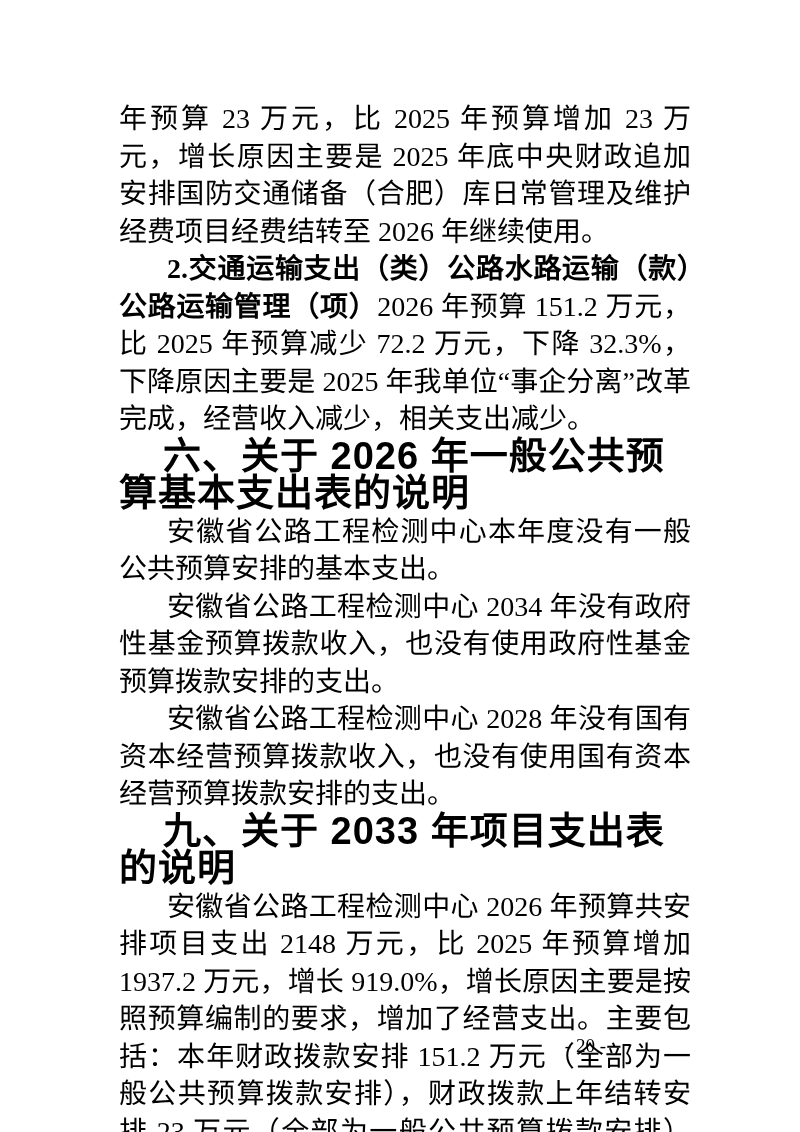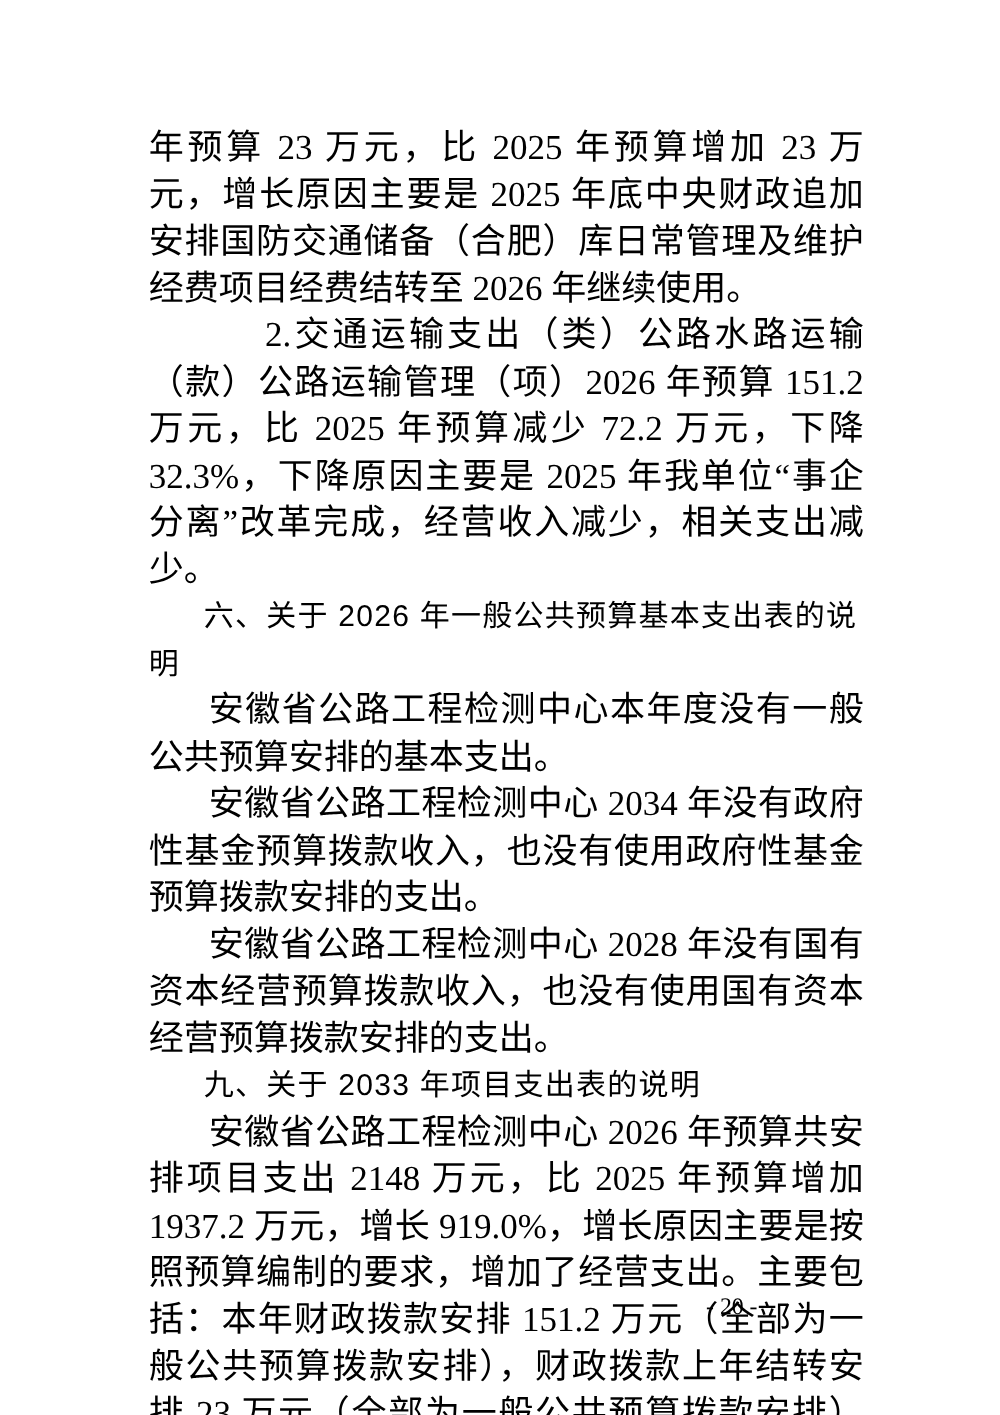--- a/index.html
+++ b/index.html
@@ -32,27 +32,26 @@
     margin: 0;
     padding: 0;
   }
   p.body {
     text-indent: 48px;
   }
   p.carryover {
     text-indent: 0;
   }
   .bold-lead {
-    font-weight: normal;
-    margin-left: 45px;
+    font-weight: bold;
   }
   h2.heading {
     font-family: "Liberation Sans", "DejaVu Sans", sans-serif;
-    font-weight: normal;
-    font-size: 24px;
+    font-weight: bold;
+    font-size: 38px;
     line-height: 37.5px;
     text-indent: 44px;
     text-align: left;
     letter-spacing: 1px;
   }
   .page-footer {
     position: absolute;
     top: 1036px;
     right: 122px;
     font-family: "Liberation Serif", "DejaVu Serif", serif;

